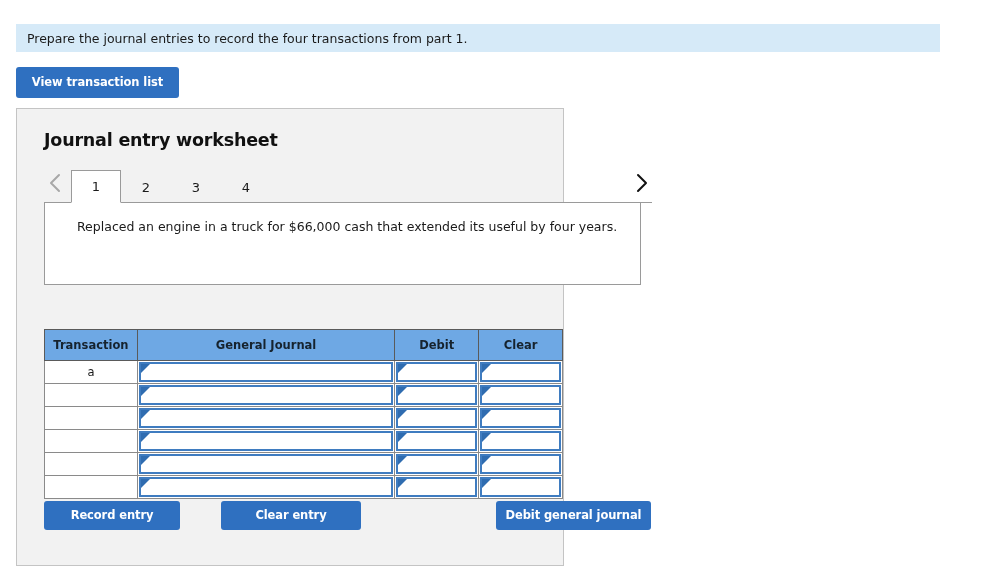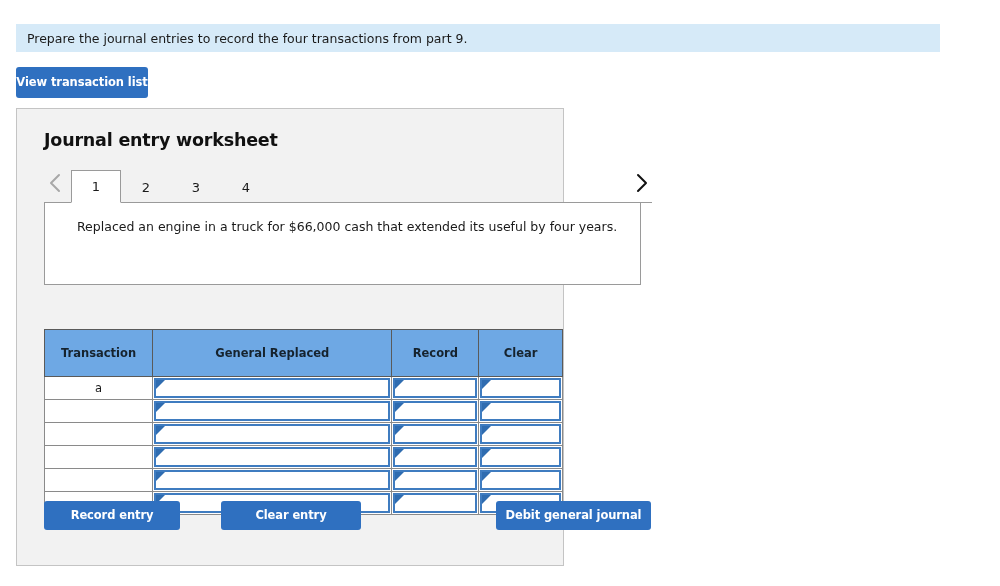--- a/index.html
+++ b/index.html
@@ -44,21 +44,21 @@
     padding: 0;
     line-height: 1;
     display: flex;
     align-items: center;
     justify-content: center;
   }
   #view-transaction-list-button {
     position: absolute;
     left: 16px;
     top: 67px;
-    width: 132px;
+    width: 163px;
     height: 31px;
   }
 
   
   #worksheet-panel {
     position: absolute;
     left: 16px;
     top: 108px;
     width: 548px;
     height: 458px;
@@ -174,21 +174,21 @@
     table-layout: fixed;
     background: #ffffff;
   }
   #journal-table th {
     background: #6ea8e4;
     border: 1px solid #5a5a5a;
     height: 23px;
     font-size: 11.5px;
     font-weight: bold;
     color: #16232e;
-    padding: 16px;
+    padding: 8px;
     text-align: center;
   }
   #journal-table td {
     border: 1px solid #8a8a8a;
     height: 23px;
     padding: 0;
     background: #ffffff;
     font-size: 11.5px;
     text-align: center;
     color: #1a1a1a;
@@ -243,21 +243,21 @@
     left: 479px;
     top: 392px;
     width: 155px;
     height: 29px;
   }
 </style>
 </head>
 <body>
 
 <div id="instruction-banner">
-  <span>Prepare the journal entries to record the four transactions from part 9.</span>
+  <span>Prepare the journal entries to record the four transactions from part 1.</span>
 </div>
 
 <button class="btn" id="view-transaction-list-button">View transaction list</button>
 
 <div id="worksheet-panel">
 
   <div id="worksheet-title">Journal entry worksheet</div>
 
   <div id="tab-strip">
 
@@ -291,22 +291,22 @@
 
   <div id="tab-underline"></div>
 
   <div id="transaction-description-box">Replaced an engine in a truck for $66,000 cash that extended its useful by four years.</div>
 
 
   <table id="journal-table">
     <thead>
       <tr>
         <th class="col-txn">Transaction</th>
-        <th class="col-gj">General Replaced</th>
-        <th class="col-deb">Record</th>
+        <th class="col-gj">General Journal</th>
+        <th class="col-deb">Debit</th>
         <th class="col-cre">Clear</th>
       </tr>
     </thead>
     <tbody>
       <tr>
         <td class="col-txn">a</td>
         <td class="col-gj entry-cell">
           <div class="entry-field"></div>
         </td>
         <td class="col-deb entry-cell">

